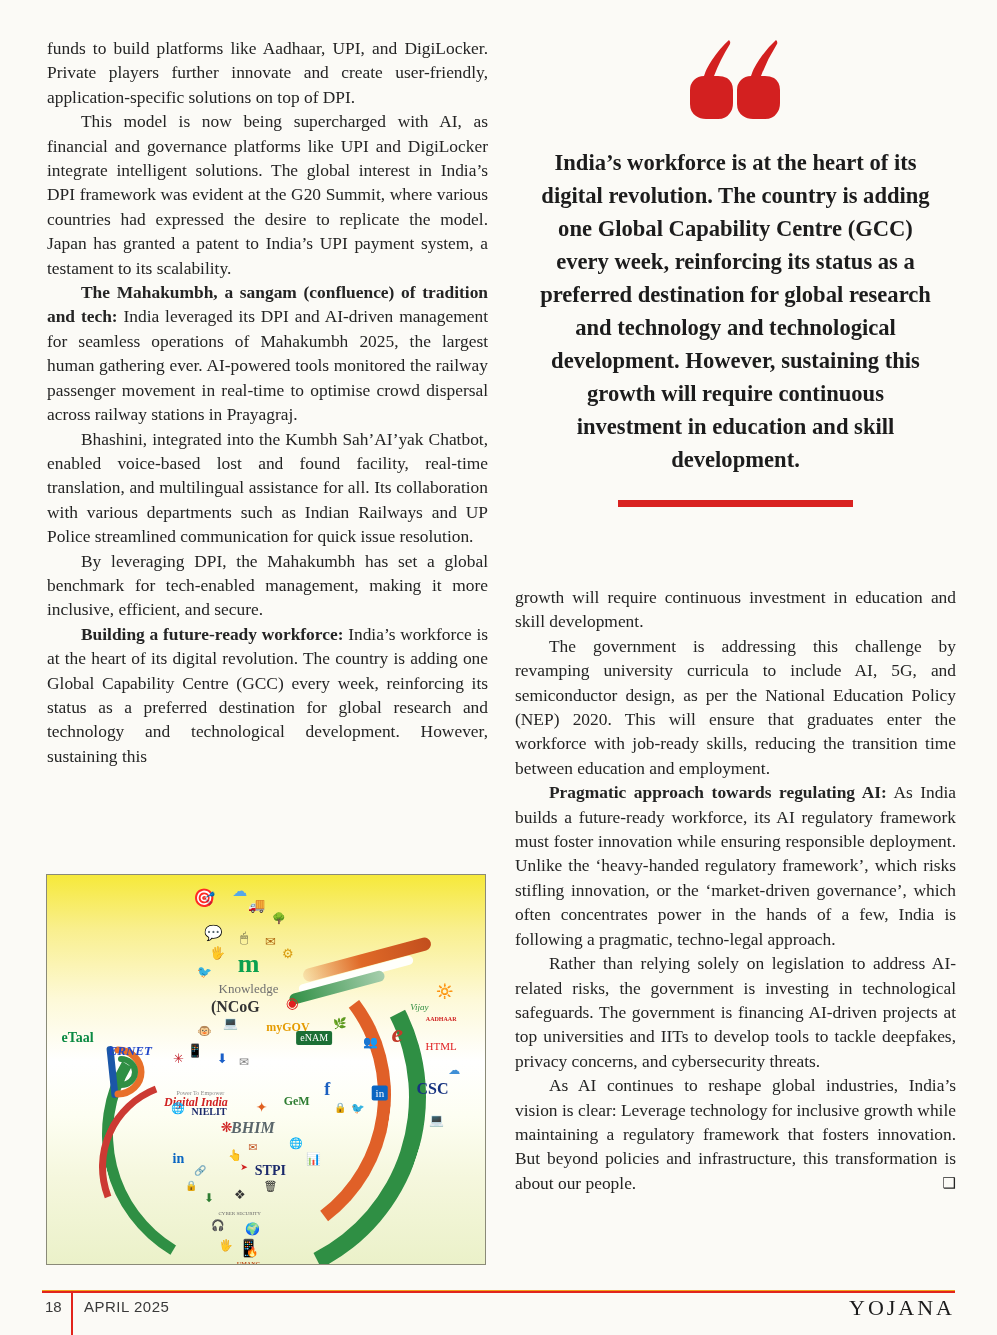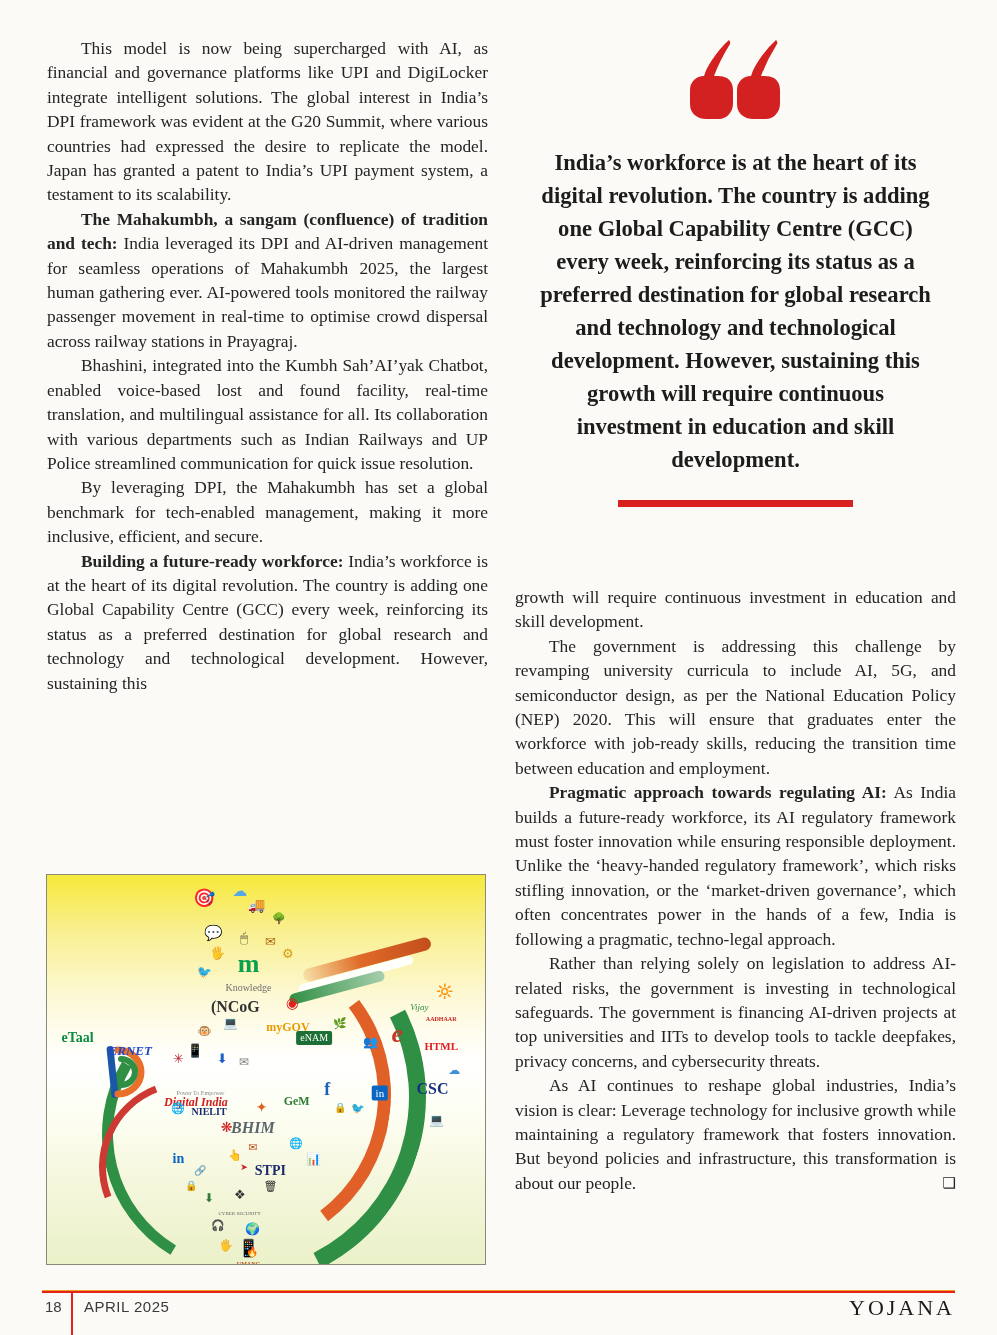--- a/index.html
+++ b/index.html
@@ -56,20 +56,21 @@
   .footer-page{position:absolute; left:45px; top:1298px; font-family:"Liberation Sans",sans-serif; font-size:15px; color:#3a3a3a;}
   .footer-issue{position:absolute; left:84px; top:1298px; font-family:"Liberation Sans",sans-serif; font-size:15px; letter-spacing:.5px; color:#3a3a3a;}
   .footer-mag{position:absolute; right:42px; top:1295px; font-family:"Liberation Serif",serif; font-size:22px; letter-spacing:3px; color:#1b1b1b;}
 </style>
 </head>
 <body>
 
 <div class="page">
 
   <div class="col" id="left-col">
+      <p class="">funds to build platforms like Aadhaar, UPI, and DigiLocker. Private players further innovate and create user-friendly, application-specific solutions on top of DPI.</p>
       <p class="indent">This model is now being supercharged with AI, as financial and governance platforms like UPI and DigiLocker integrate intelligent solutions. The global interest in India’s DPI framework was evident at the G20 Summit, where various countries had expressed the desire to replicate the model. Japan has granted a patent to India’s UPI payment system, a testament to its scalability.</p>
       <p class="indent"><b>The Mahakumbh, a sangam (confluence) of tradition and tech:</b> India leveraged its DPI and AI-driven management for seamless operations of Mahakumbh 2025, the largest human gathering ever. AI-powered tools monitored the railway passenger movement in real-time to optimise crowd dispersal across railway stations in Prayagraj.</p>
       <p class="indent">Bhashini, integrated into the Kumbh Sah’AI’yak Chatbot, enabled voice-based lost and found facility, real-time translation, and multilingual assistance for all. Its collaboration with various departments such as Indian Railways and UP Police streamlined communication for quick issue resolution.</p>
       <p class="indent">By leveraging DPI, the Mahakumbh has set a global benchmark for tech-enabled management, making it more inclusive, efficient, and secure.</p>
       <p class="indent"><b>Building a future-ready workforce:</b> India’s workforce is at the heart of its digital revolution. The country is adding one Global Capability Centre (GCC) every week, reinforcing its status as a preferred destination for global research and technology and technological development. However, sustaining this</p>
     </div>
 
   <div class="quote-wrap">
     <svg class="quote-icon" width="92" height="80" viewBox="0 0 92 80" aria-hidden="true">
       <path fill="#d32020" d="M14 36 Q8 36 4 40 Q0 44 0 50 L0 64 Q0 72 6 76 Q10 79 16 79 L28 79 Q36 79 40 73 Q43 69 43 63 L43 50 Q43 42 37 38 Q33 36 28 36 L24 36 Q30 20 40 4 Q41 2 39 0 Q30 8 22 20 Q16 29 14 36 Z"></path>
@@ -104,37 +105,37 @@
       <span class="fg-item" style="left: 44%; top: 4%; font-size: 15px; color: rgb(85, 167, 232);">☁</span>
       <span class="fg-item" style="left: 48%; top: 8%; font-size: 14px;">🚚</span>
       <span class="fg-item" style="left: 53%; top: 11%; font-size: 11px;">🌳</span>
       <span class="fg-item" style="left: 38%; top: 15%; font-size: 15px;">💬</span>
       <span class="fg-item" style="left: 45%; top: 16%; font-size: 13px;">🖱</span>
       <span class="fg-item" style="left: 51%; top: 17%; font-size: 13px; color: rgb(176, 106, 18);">✉</span>
       <span class="fg-item" style="left: 39%; top: 20%; font-size: 12px; color: rgb(229, 137, 0);">🖐</span>
       <span class="fg-item" style="left: 55%; top: 20%; font-size: 13px; color: rgb(217, 156, 16);">⚙</span>
       <span class="fg-item" style="left: 36%; top: 25%; font-size: 12px;">🐦</span>
       <span class="fg-item" style="left: 46%; top: 23%; font-size: 26px; color: rgb(11, 160, 79); font-weight: bold;">m</span>
-      <span class="fg-item" style="left: 46%; top: 29%; font-size: 10px; color: rgb(112, 112, 112);">Knowledge</span>
+      <span class="fg-item" style="left: 46%; top: 29%; font-size: 13px; color: rgb(112, 112, 112);">Knowledge</span>
       <span class="fg-item" style="left: 43%; top: 34%; font-size: 16px; color: rgb(51, 51, 51); font-weight: bold;">(NCoG</span>
       <span class="fg-item" style="left: 56%; top: 33%; font-size: 15px; color: rgb(224, 32, 32);">◉</span>
       <span class="fg-item" style="left: 42%; top: 38%; font-size: 12px;">💻</span>
       <span class="fg-item" style="left: 36%; top: 40%; font-size: 12px;">🐵</span>
       <span class="fg-item" style="left: 55%; top: 39%; font-size: 12px; color: rgb(229, 155, 0); font-weight: bold;">myGOV</span>
       <span class="fg-item" style="left: 7%; top: 42%; font-size: 14px; color: rgb(11, 138, 67); font-weight: bold;">eTaal</span>
       <span class="fg-item" style="left: 19%; top: 45%; font-size: 13px; color: rgb(33, 70, 201); font-weight: bold; font-style: italic;">ERNET</span>
       <span class="fg-item" style="left: 30%; top: 47%; font-size: 13px; color: rgb(192, 32, 42);">✳</span>
       <span class="fg-item chip" style="left: 61%; top: 42%; font-size: 10px; background: rgb(28, 111, 53);">eNAM</span>
       <span class="fg-item" style="left: 67%; top: 38%; font-size: 11px;">🌿</span>
       <span class="fg-item" style="left: 74%; top: 43%; font-size: 12px; color: rgb(51, 51, 68);">👥</span>
       <span class="fg-item" style="left: 80%; top: 41%; font-size: 26px; color: rgb(196, 58, 42); font-weight: bold; font-style: italic;">e</span>
       <span class="fg-item" style="left: 85%; top: 34%; font-size: 9px; color: rgb(42, 138, 61); font-style: italic;">Vijay</span>
       <span class="fg-item" style="left: 91%; top: 30%; font-size: 14px; color: rgb(224, 80, 32);">🔆</span>
       <span class="fg-item" style="left: 90%; top: 37%; font-size: 6px; color: rgb(208, 32, 32); font-weight: bold;">AADHAAR</span>
-      <span class="fg-item" style="left: 90%; top: 44%; font-size: 11px; color: rgb(224, 32, 32); font-weight: bold; text-align: right;">HTML</span>
+      <span class="fg-item" style="left: 90%; top: 44%; font-size: 11px; color: rgb(224, 32, 32); font-weight: normal; text-align: right;">HTML</span>
       <span class="fg-item" style="left: 93%; top: 50%; font-size: 12px; color: rgb(63, 143, 214);">☁</span>
       <span class="fg-item" style="left: 88%; top: 55%; font-size: 16px; color: rgb(22, 50, 127); font-weight: bold;">CSC</span>
       <span class="fg-item" style="left: 34%; top: 45%; font-size: 13px;">📱</span>
       <span class="fg-item" style="left: 40%; top: 47%; font-size: 13px; color: rgb(26, 95, 200);">⬇</span>
       <span class="fg-item" style="left: 45%; top: 48%; font-size: 12px; color: rgb(128, 128, 128);">✉</span>
       <span class="fg-item" style="left: 34%; top: 52%; font-size: 12px; color: rgb(208, 32, 32); font-weight: bold; font-style: italic; margin-top: 25px;">Digital India</span>
       <span class="fg-item" style="left: 35%; top: 56%; font-size: 6px; color: rgb(138, 138, 138);">Power To Empower</span>
       <span class="fg-item" style="left: 30%; top: 60%; font-size: 11px; color: rgb(26, 95, 200);">🌐</span>
       <span class="fg-item" style="left: 37%; top: 61%; font-size: 10px; color: rgb(27, 42, 107); font-weight: bold;">NIELIT</span>
       <span class="fg-item" style="left: 49%; top: 60%; font-size: 14px; color: rgb(224, 96, 32);">✦</span>

